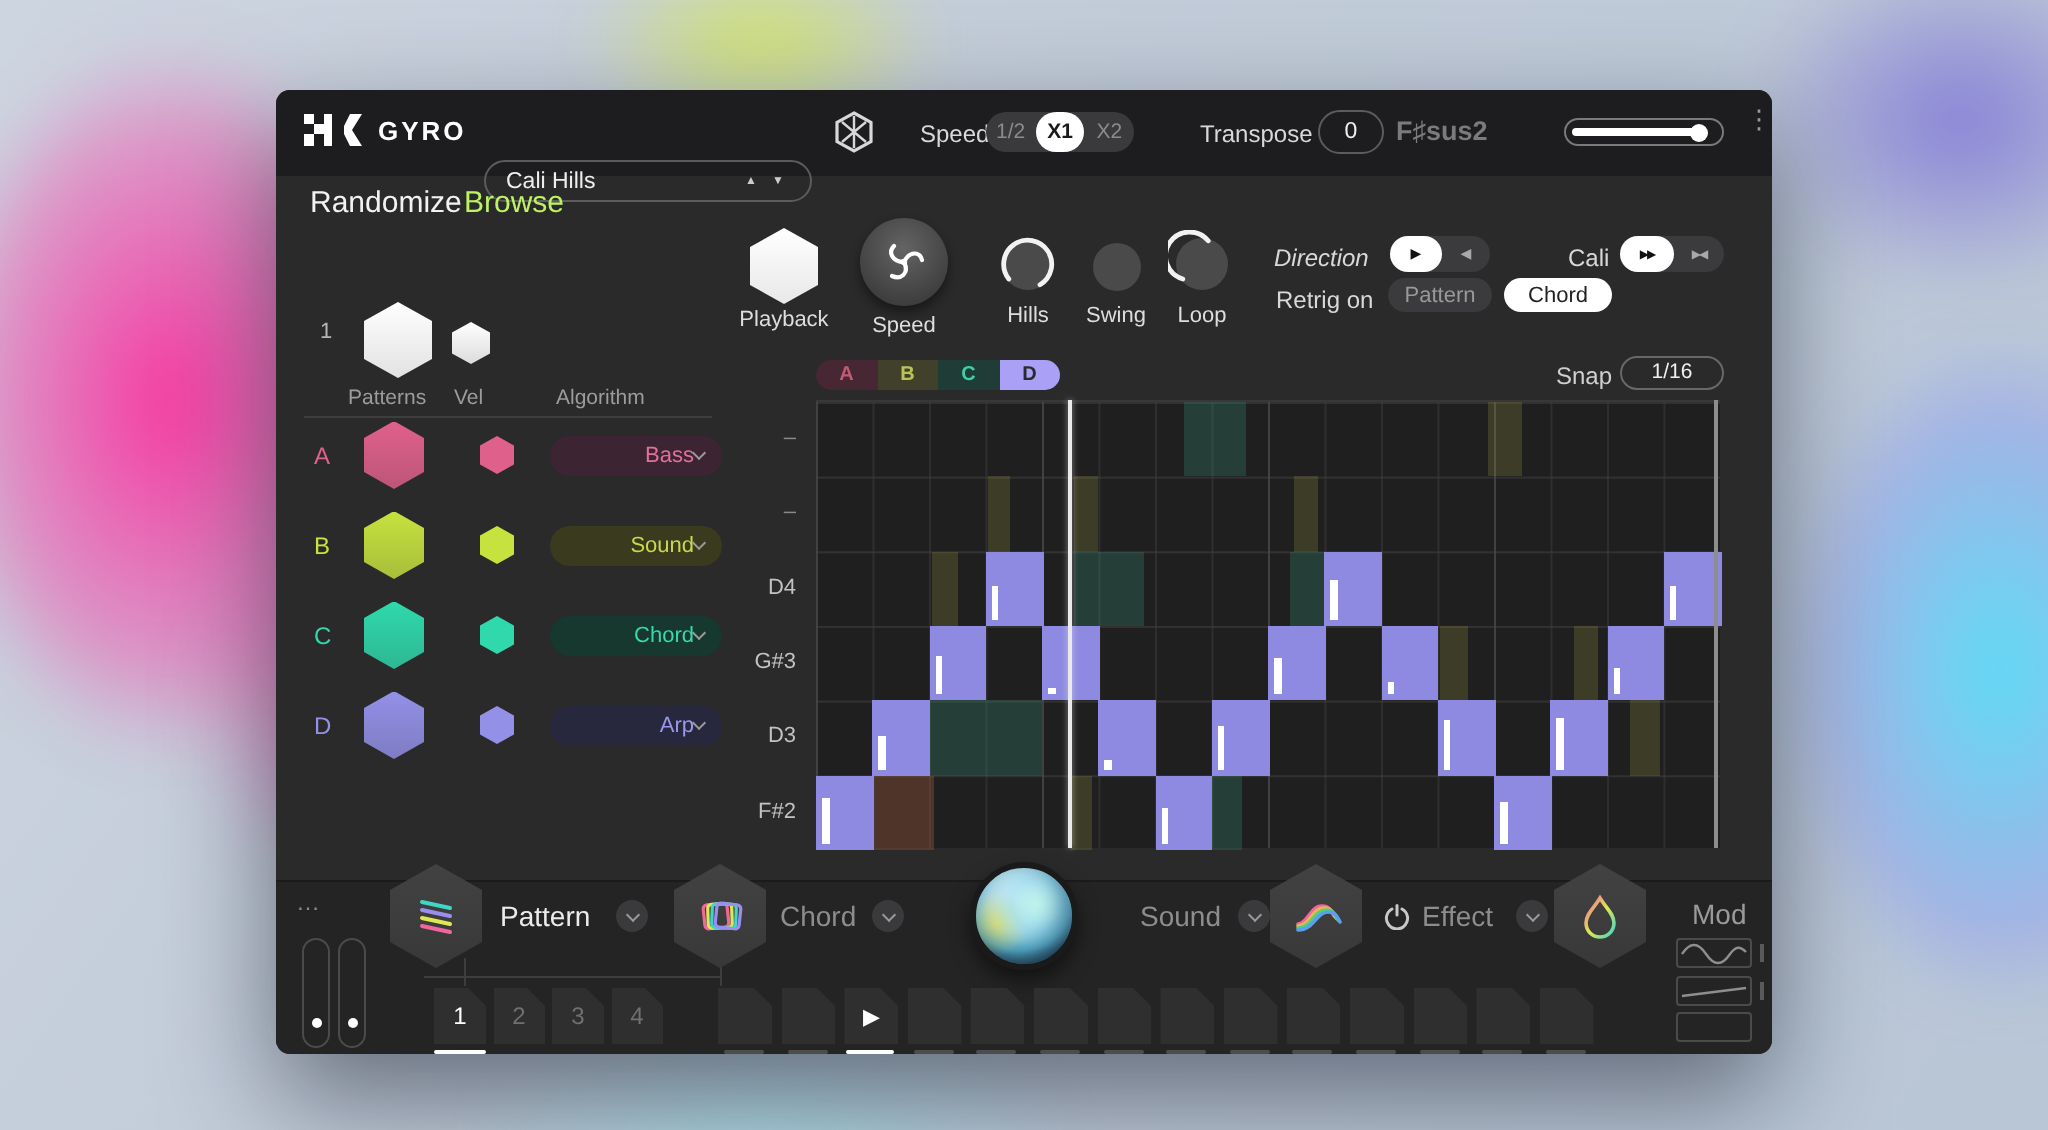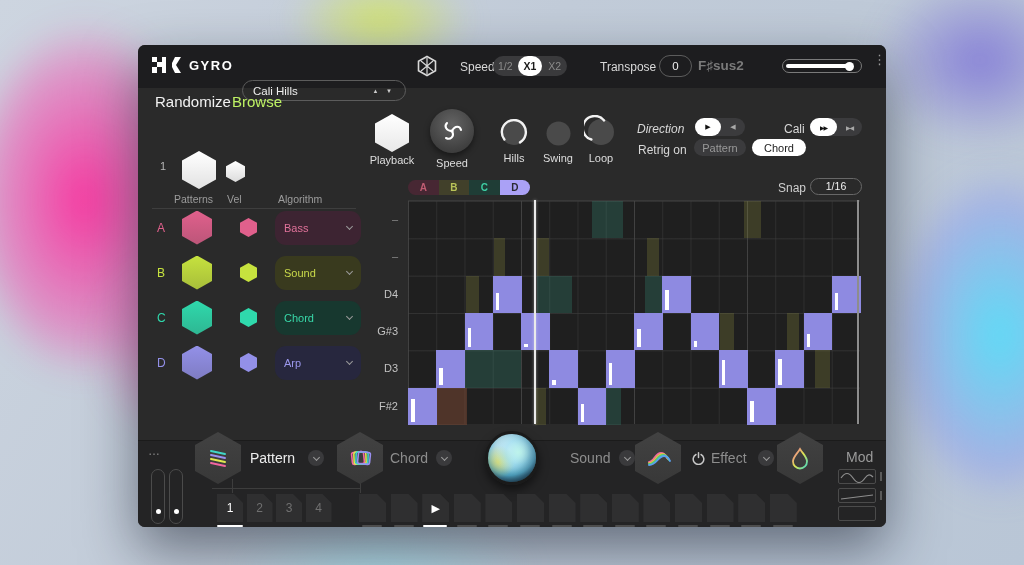--- a/index.html
+++ b/index.html
@@ -43,21 +43,21 @@
   #hex-vel { left:88px; top:116px; width:19px; height:21px; background:linear-gradient(180deg,#ffffff,#dcdcdc); }
   #lbl-patterns { left:36px; top:148px; color:#9c9c9c; font-size:10.5px; }
   #lbl-vel { left:89px; top:148px; color:#9c9c9c; font-size:10.5px; }
   #lbl-algorithm { left:140px; top:148px; color:#9c9c9c; font-size:10.5px; }
   #left-divider { left:14px; top:163px; width:204px; height:1px; background:#3e3e3e; }
   #algo-rows { left:0; top:160px; width:230px; }
   .algo-row { height:45px; display:flex; align-items:center; }
   .algo-letter { width:13px; margin-left:19px; font-size:12px; }
   .hex-big { width:30px; height:34px; margin-left:12px; }
   .hex-sm  { width:17px; height:19px; margin-left:28px; }
-  .algo-select { margin-left:18px; width:86px; height:34px; border-radius:11px; display:flex; align-items:center; justify-content:space-between; padding:0 9px; font-size:11px; }
+  .algo-select { margin-left:18px; width:86px; height:20px; border-radius:11px; display:flex; align-items:center; justify-content:flex-end; padding:0 9px; font-size:11px; }
   .chev { width:5px; height:5px; border-right:1.5px solid #9a9a9a; border-bottom:1.5px solid #9a9a9a; transform:rotate(45deg); margin-top:-2px; }
 
   
   .knob-label { position:absolute; color:#dedede; font-size:11px; text-align:center; }
   #hex-playback { left:237px; top:69px; width:34px; height:38px; background:linear-gradient(180deg,#ffffff,#e8e8e8); box-shadow:0 3px 6px rgba(0,0,0,.4); }
   #knob-speed { left:292px; top:64px; width:44px; height:44px; border-radius:50%; background:radial-gradient(circle at 50% 35%,#646464,#3e3e3e 75%); box-shadow:0 3px 6px rgba(0,0,0,.45); display:flex; align-items:center; justify-content:center; }
   #seg-direction, #seg-loop { top:73px; height:18px; background:#3b3b3d; border-radius:9px; display:flex; align-items:center; }
   .mini-seg-on { background:#fff; border-radius:9px; height:18px; display:flex; align-items:center; justify-content:center; color:#111; }
   .mini-seg-off { display:flex; align-items:center; justify-content:center; color:#a8a8a8; }
   .pill { border-radius:9px; font-size:11px; display:flex; align-items:center; justify-content:center; }

